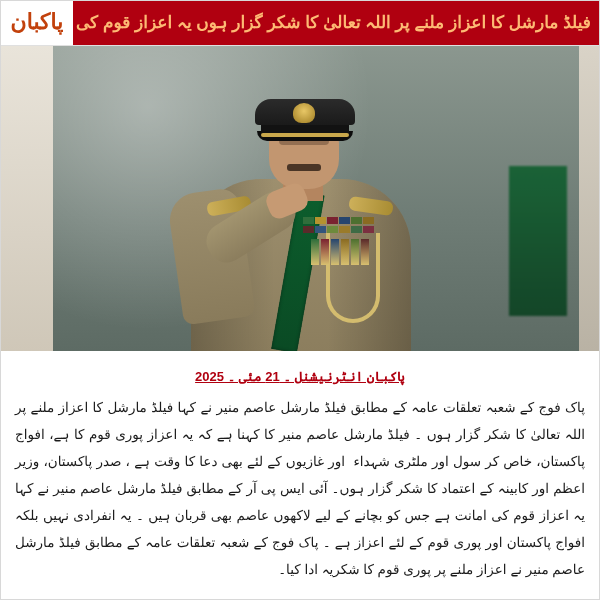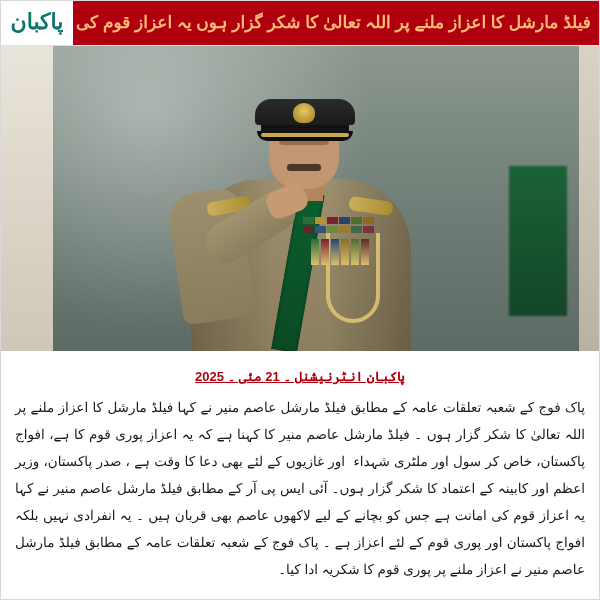--- a/index.html
+++ b/index.html
@@ -32,21 +32,21 @@
     border-bottom: 1px solid #e0e0e0;
   }
   .brand {
     flex: 0 0 72px;
     display: flex;
     align-items: center;
     justify-content: center;
     background: #ffffff;
   }
   .brand-text {
-    color: #0f766e;
+    color: #c2410c;
     font-weight: bold;
     font-size: 22px;
     letter-spacing: 0px;
     line-height: 1;
     direction: rtl;
     padding-bottom: 3px;
   }
   .headline-wrap {
     flex: 1 1 auto;
     background: #b00010;

